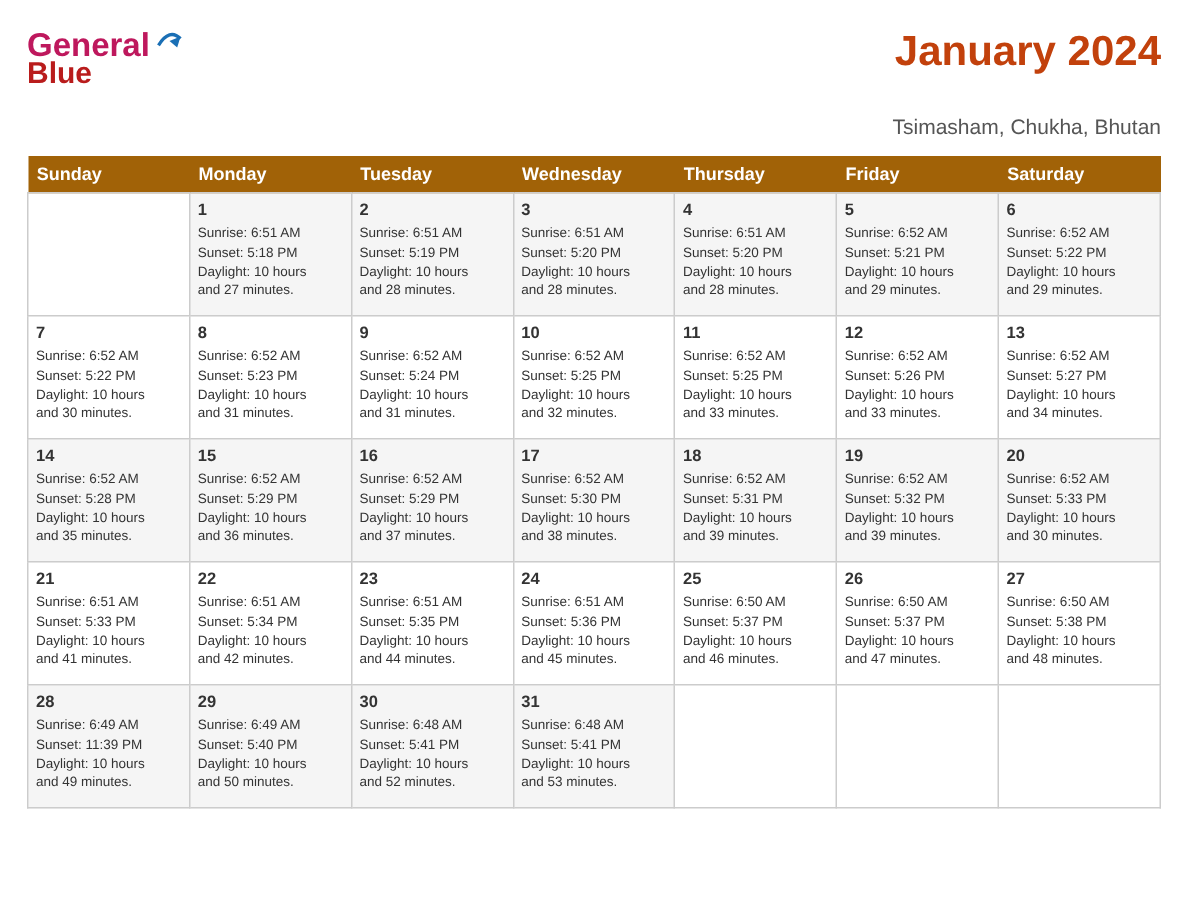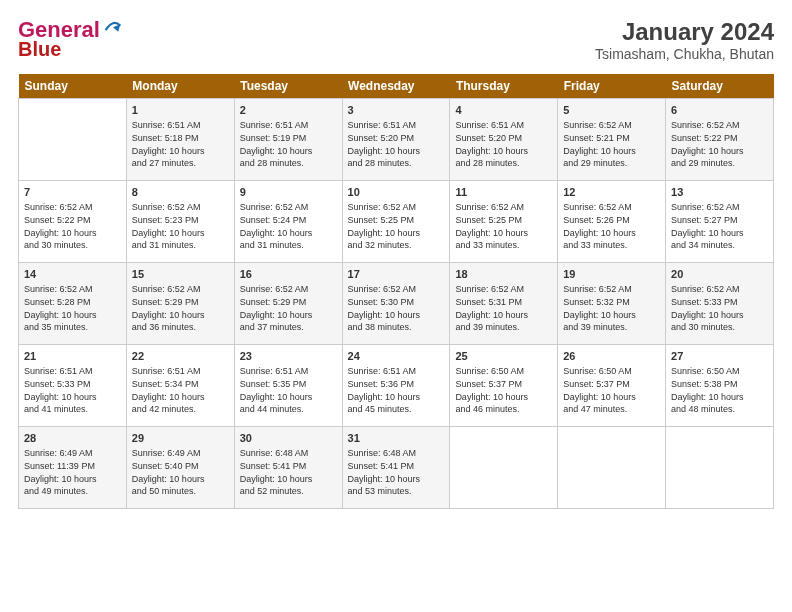--- a/index.html
+++ b/index.html
@@ -35,27 +35,28 @@
     .logo-icon {
       width: 22px;
       height: 22px;
       margin-left: 2px;
       margin-top: -4px;
     }
     .title-block {
       text-align: right;
     }
     .month-title {
-      font-size: 24px;
+      font-size: 28px;
       font-weight: bold;
-      color: #404040;
+      color: #c2410c;
     }
     .location {
       font-size: 14px;
       color: #555;
+      margin-top: 26px;
     }
     table {
       width: 100%;
       border-collapse: collapse;
       font-size: 9.5px;
     }
     thead tr th {
       background-color: #a16207;
       color: #fff;
       text-align: left;

